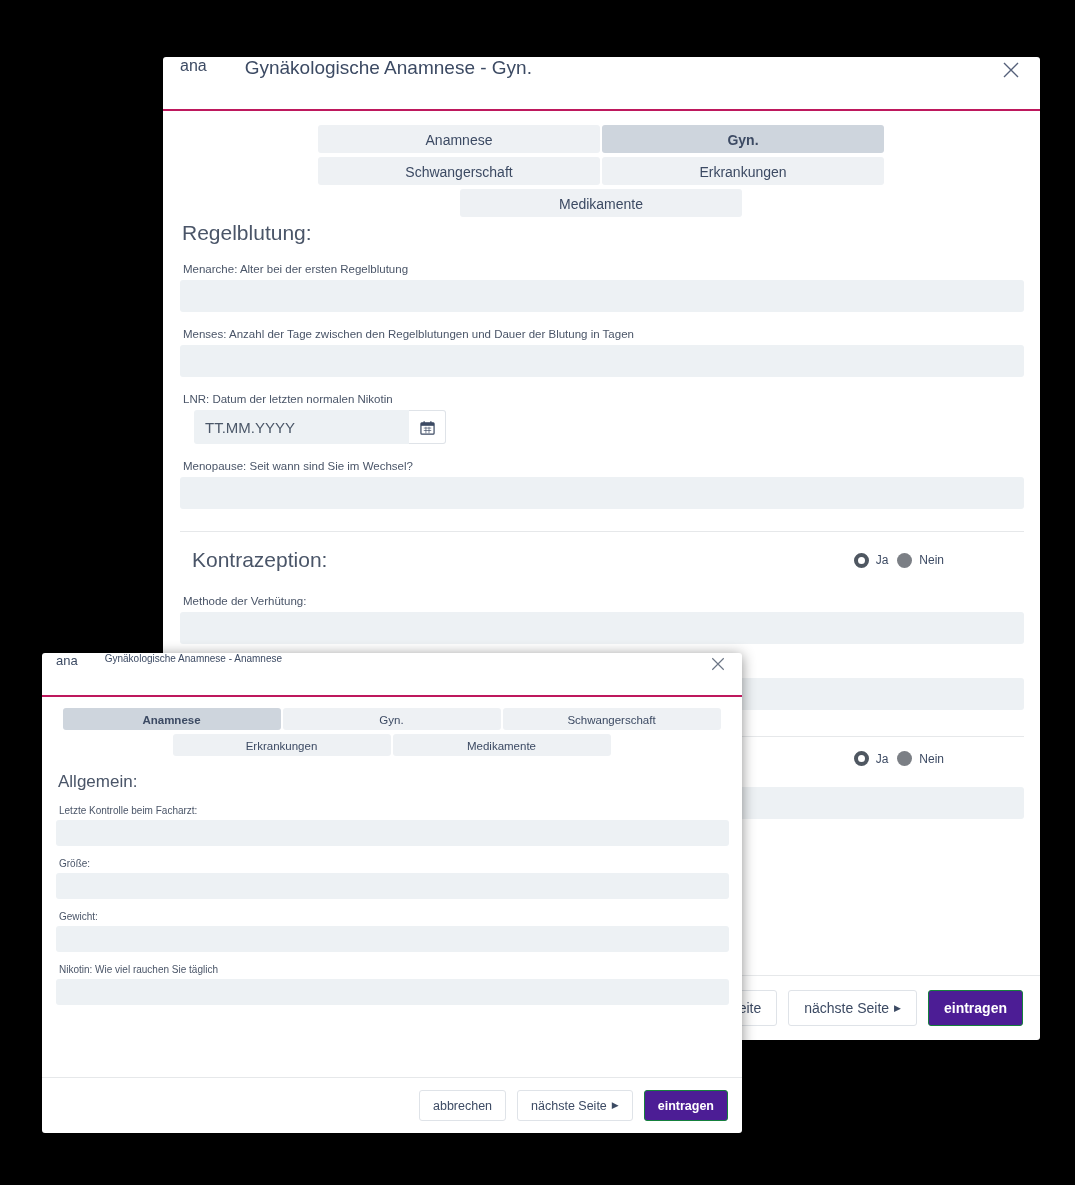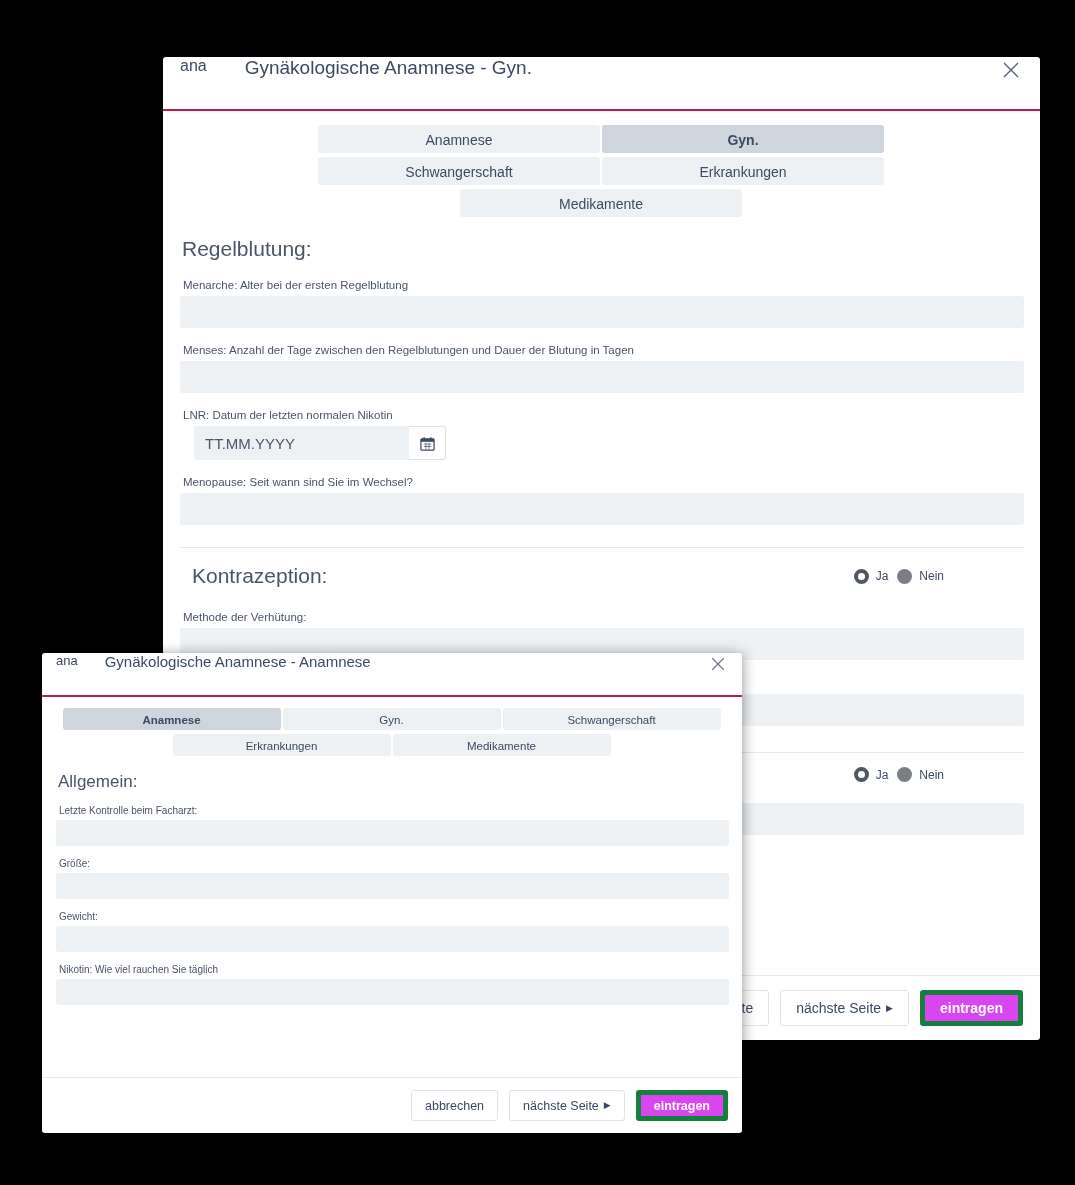--- a/index.html
+++ b/index.html
@@ -41,21 +41,21 @@
   .brand{
     color:#3c4a63;font-weight:400;
   }
   #modal-gyn .brand{font-size:16px;margin-right:38px;}
   #modal-anamnese .brand{font-size:13px;margin-right:27px;}
 
   .modal-title{
     color:#3c4a63;font-weight:400;flex:1 1 auto;
   }
   #modal-gyn .modal-title{font-size:19px;}
-  #modal-anamnese .modal-title{font-size:15px;}
+  #modal-anamnese .modal-title{font-size:10px;}
 
   .close-btn{
     background:none;border:0;padding:0;margin:0;cursor:pointer;
     color:#55607a;display:flex;align-items:center;justify-content:center;
   }
   #modal-gyn .close-btn{width:26px;height:26px;}
   #modal-anamnese .close-btn{width:22px;height:22px;}
   .close-btn svg{display:block;}
 
   .modal-body{
@@ -78,21 +78,21 @@
     width:282px;height:28px;line-height:28px;font-size:14px;
     margin:0 2px 4px 0;
   }
   #modal-anamnese .tab{
     width:218px;height:22px;line-height:22px;font-size:11.5px;
     margin:0 2px 4px 0;
   }
 
   
   .section-title{color:#4a5568;font-weight:400;}
-  #modal-gyn .section-title{font-size:21px;margin:16px 0 18px 2px;}
+  #modal-gyn .section-title{font-size:21px;margin:0 0 18px 2px;}
   #modal-anamnese .section-title{font-size:17px;margin:12px 0 13px 2px;}
 
   .field{margin-bottom:16px;}
   #modal-anamnese .field{margin-bottom:12px;}
   .field-label{
     color:#4a5568;display:block;
   }
   #modal-gyn .field-label{font-size:11.5px;margin:0 0 5px 3px;}
   #modal-anamnese .field-label{font-size:10px;margin:0 0 4px 3px;}
 
@@ -149,21 +149,21 @@
   #modal-gyn .modal-footer{height:64px;padding:0 17px;}
   #modal-anamnese .modal-footer{height:55px;padding:0 14px;}
 
   .btn{
     font-family:"Liberation Sans", sans-serif;
     border-radius:3px;cursor:pointer;
     display:inline-flex;align-items:center;justify-content:center;
     box-sizing:border-box;
   }
   .btn-ghost{background:#ffffff;border:1px solid #dfe3e8;color:#3c4a63;}
-  .btn-primary{background:#d946ef;border:5px solid #15803d;color:#ffffff;font-weight:bold;}
+  .btn-primary{background:#4c1d95;border:1px solid #15803d;color:#ffffff;font-weight:bold;}
   #modal-gyn .btn{height:36px;font-size:14px;padding:0 15px;}
   #modal-anamnese .btn{height:31px;font-size:12.5px;padding:0 13px;}
   .caret{margin-left:5px;font-size:9px;line-height:1;}
 </style>
 </head>
 <body>
 
 <div class="modal" id="modal-gyn">
 
   <div class="modal-header">

